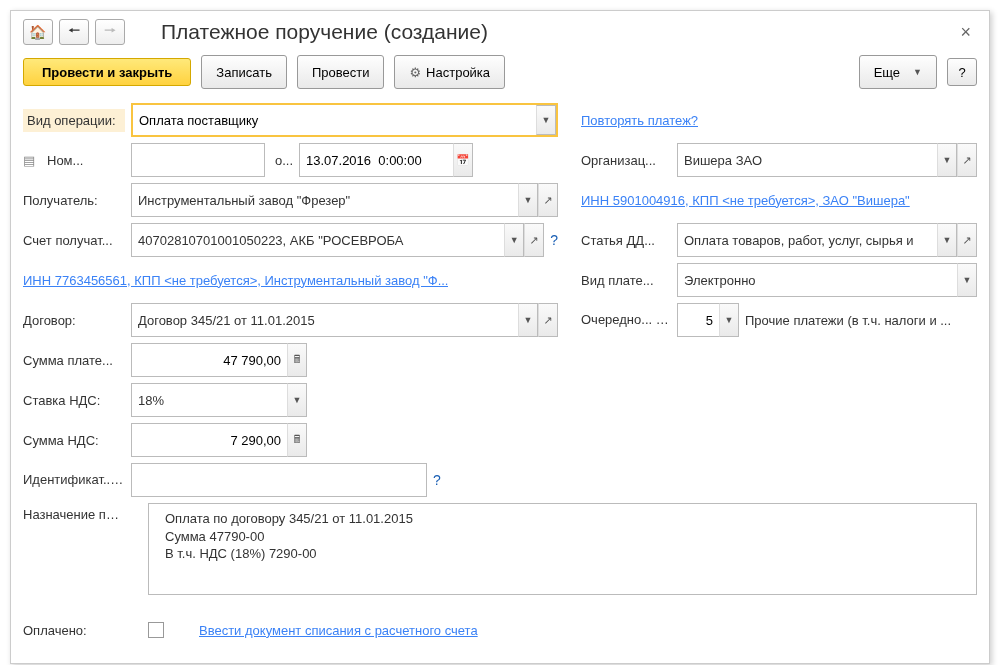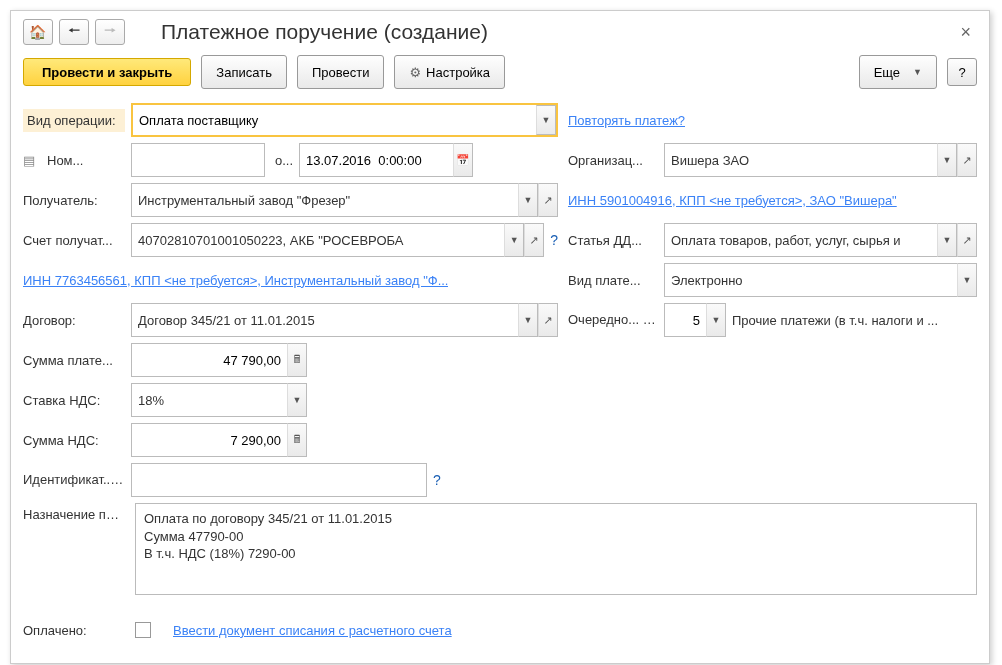--- a/index.html
+++ b/index.html
@@ -82,21 +82,21 @@
   justify-content: center;
 }
 .form {
   padding: 4px 12px 12px 12px;
 }
 .row {
   display: flex;
   align-items: center;
   min-height: 30px;
   margin-bottom: 6px;
-  gap: 10px;
+  gap: 23px;
 }
 .col-left { width: 535px; display: flex; align-items: center; gap: 6px; }
 .col-right { flex: 1; display: flex; align-items: center; gap: 6px; }
 .label {
   width: 102px;
   font-size: 13px;
   overflow: hidden;
   text-overflow: ellipsis;
   white-space: nowrap;
 }
@@ -143,21 +143,21 @@
 }
 .gear-icon::before { content: "⚙"; color: #666; }
 .caret { font-size: 9px; color: #555; }
 .open-icon { font-size: 11px; }
 .cal-icon { font-size: 11px; }
 .calc-icon { font-size: 11px; }
 .help-icon { color: #1a5fb4; cursor: pointer; font-size: 14px; }
 .doc-icon { font-size: 13px; color: #888; width: 18px; display: inline-block; }
 .textarea-wrap {
   border: 1px solid #bbb;
-  padding: 6px 8px;
+  padding: 6px 16px;
   height: 92px;
   font-size: 13px;
   line-height: 1.35;
   flex: 1;
   white-space: pre-line;
   overflow: hidden;
 }
 .checkbox {
   width: 16px;
   height: 16px;

